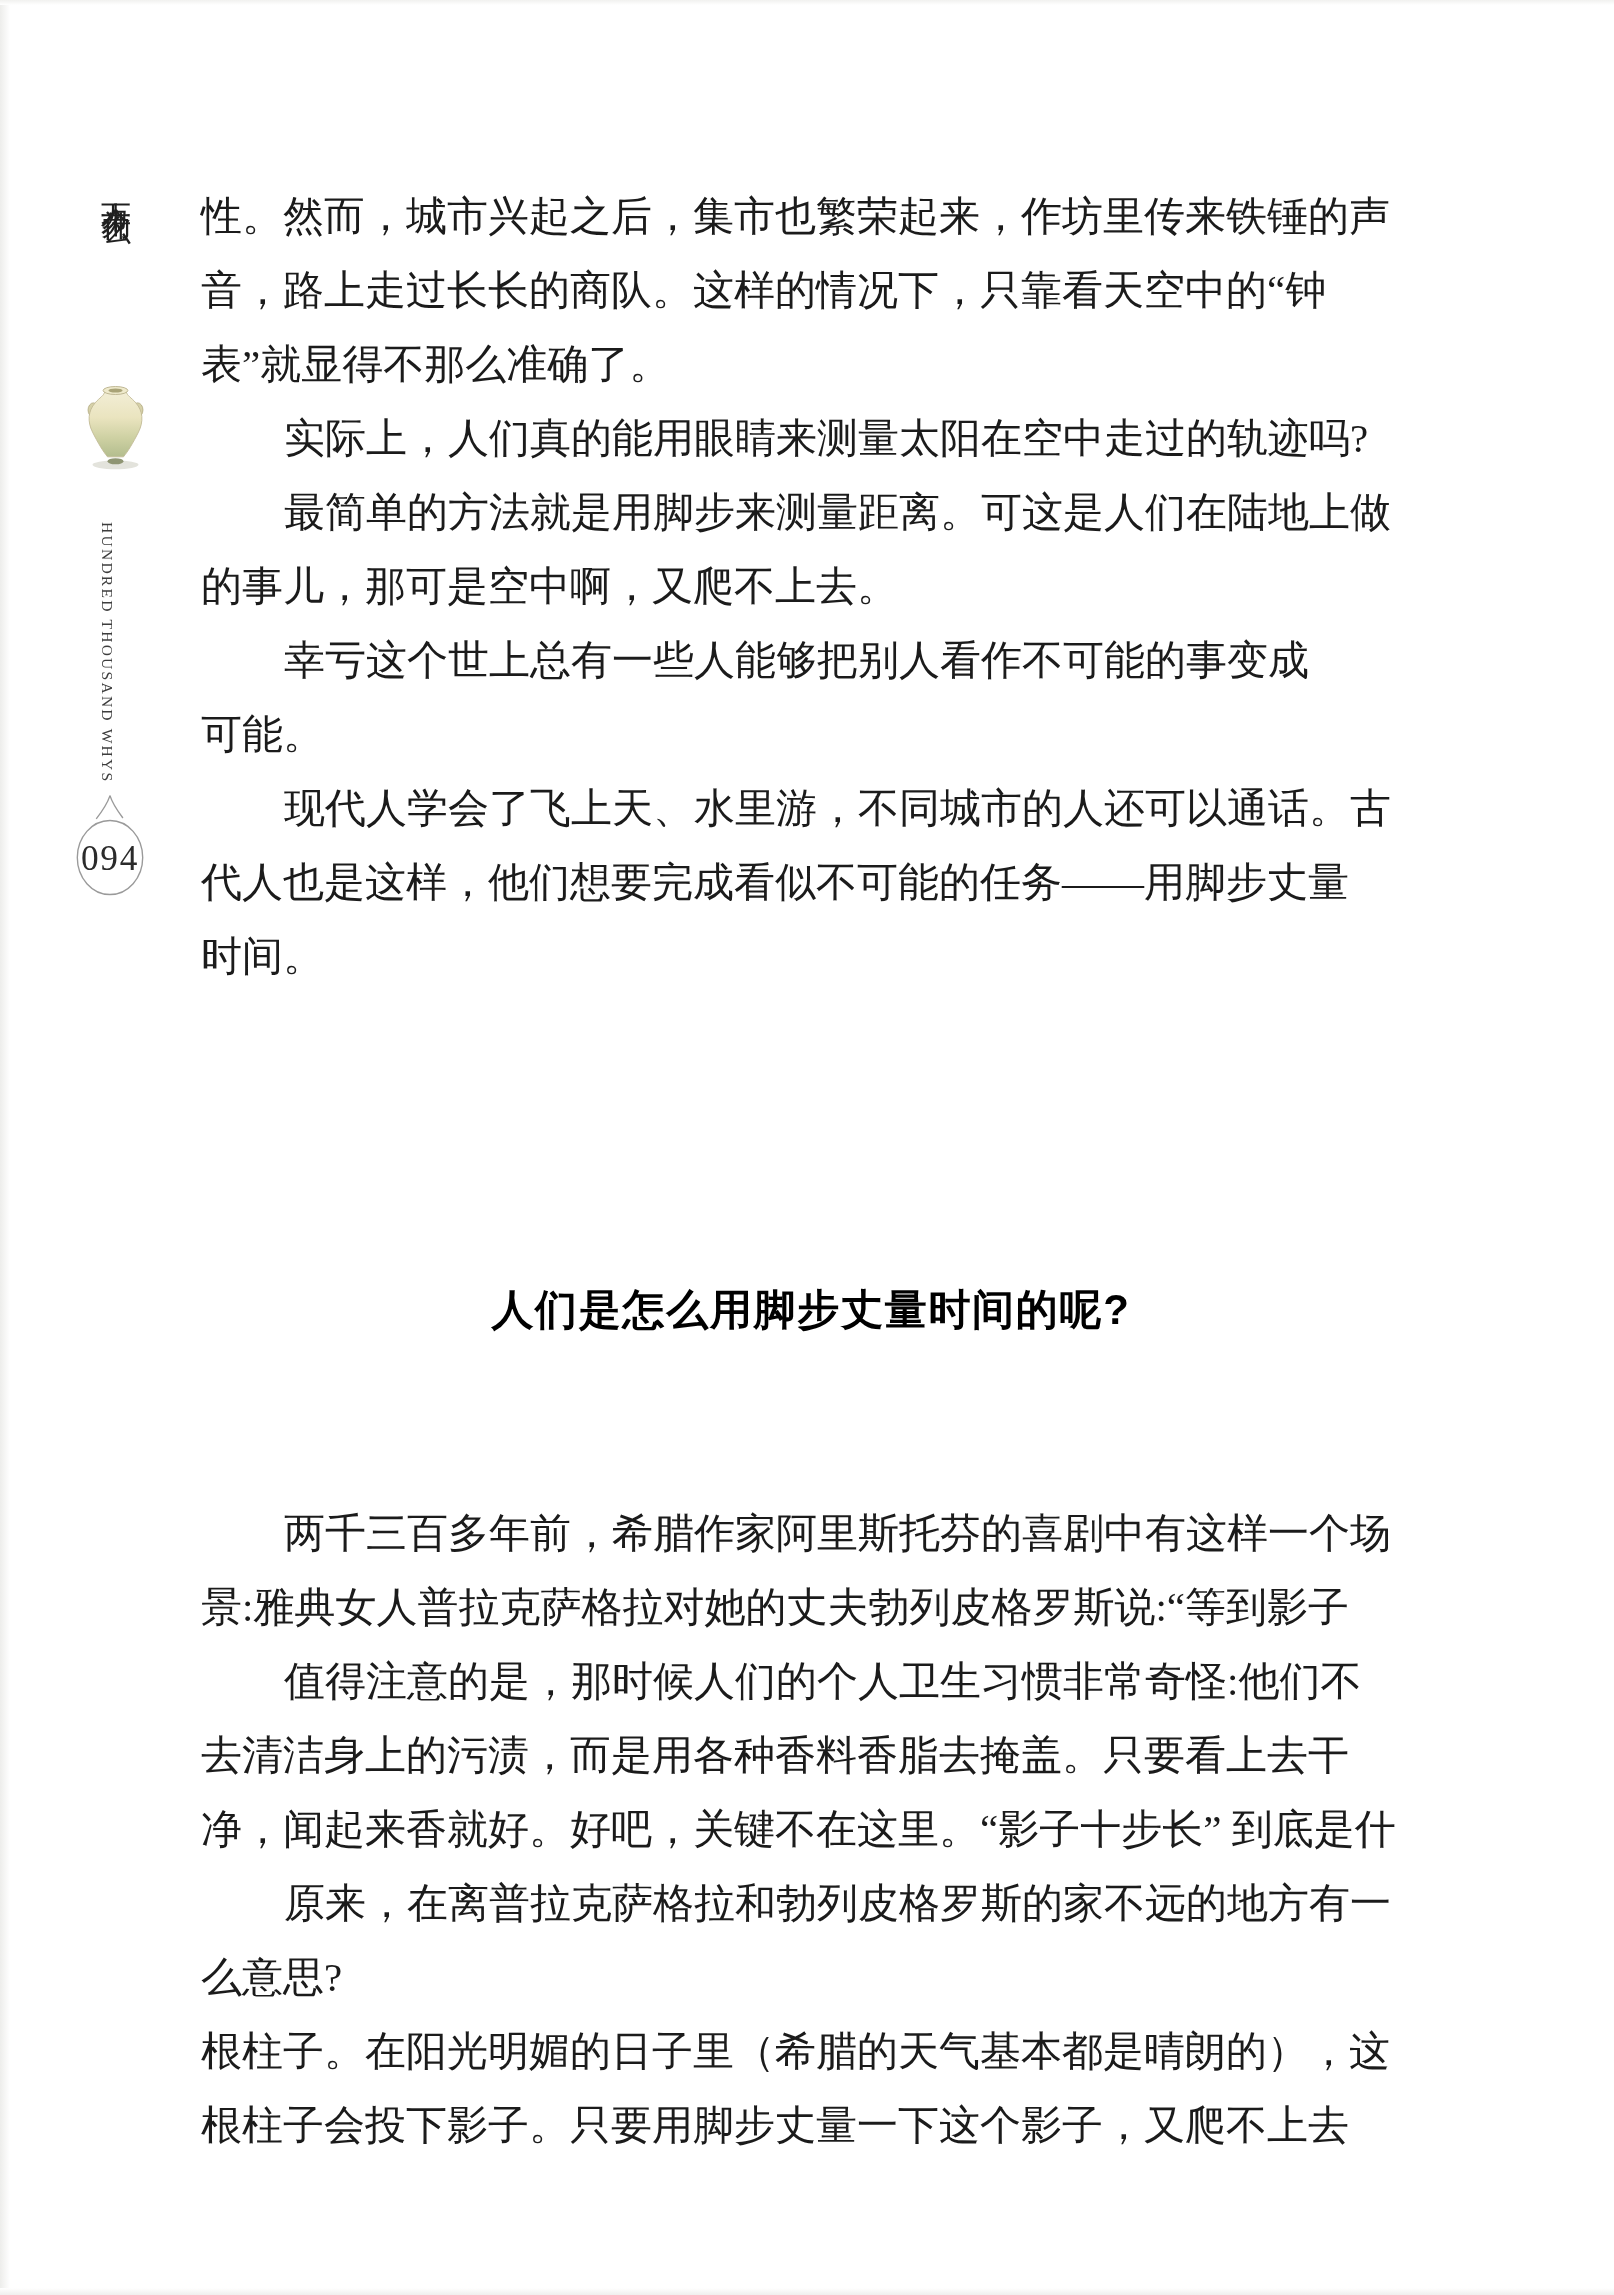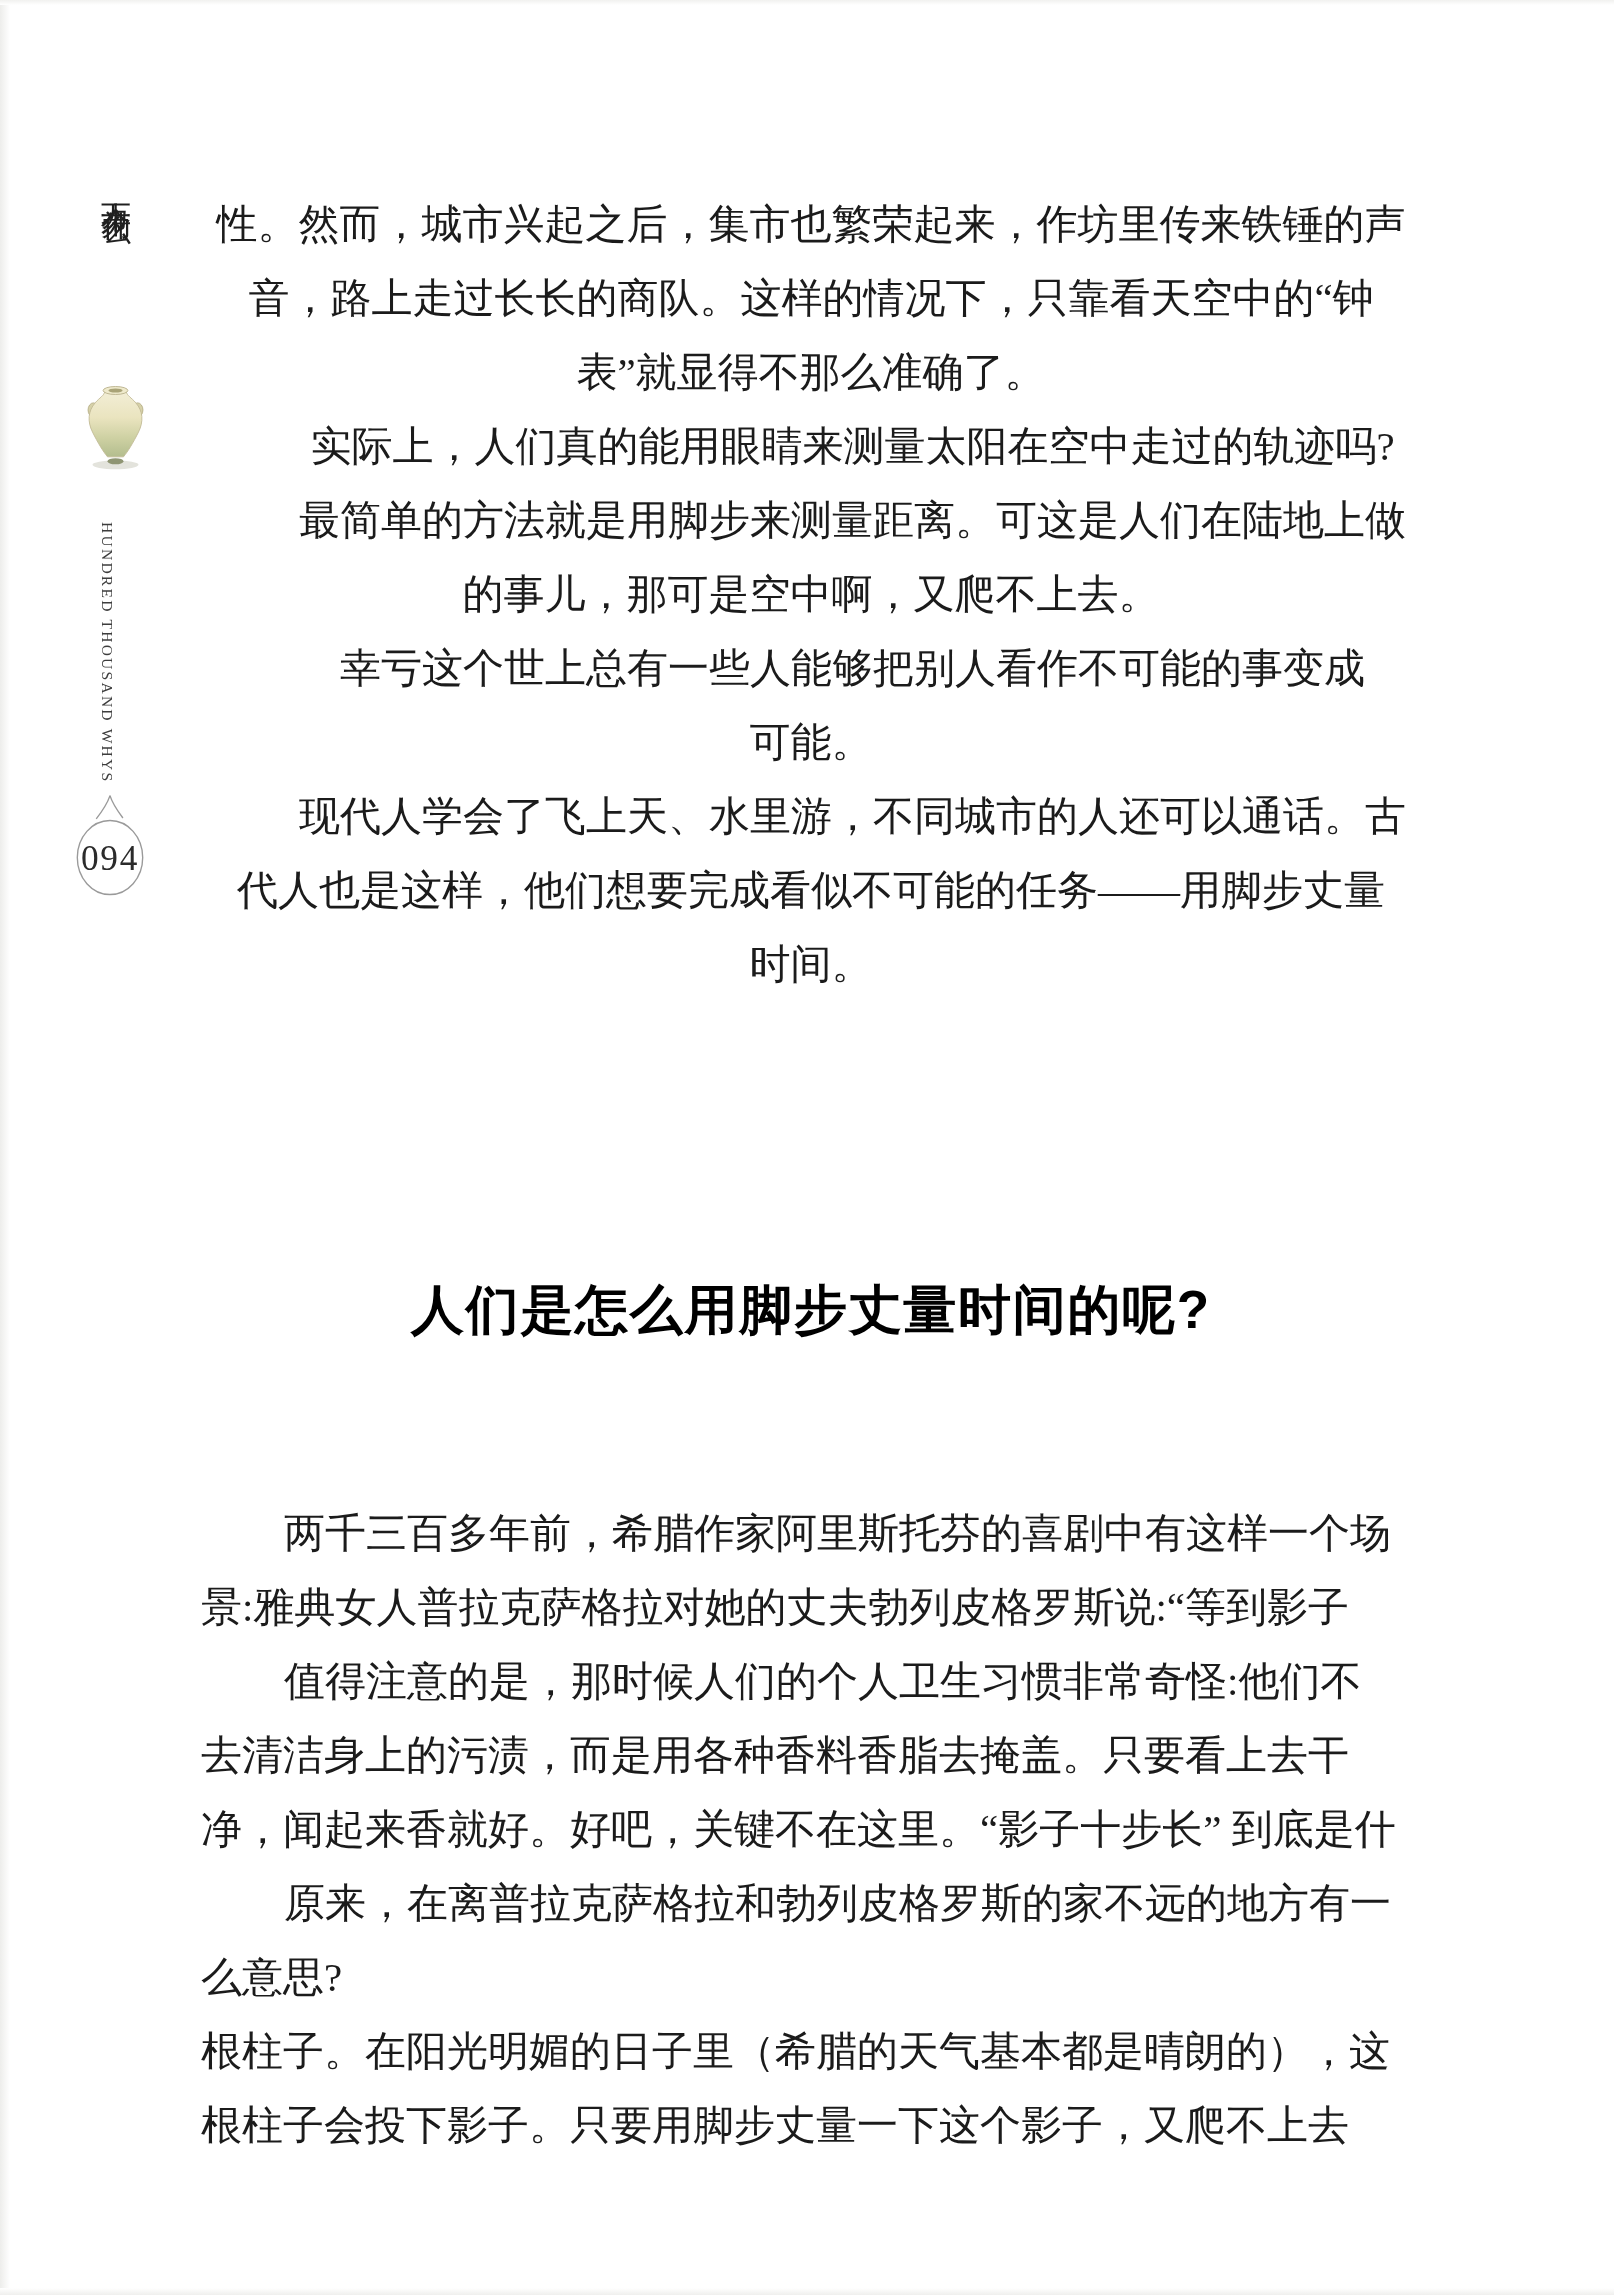--- a/index.html
+++ b/index.html
@@ -31,29 +31,29 @@
     font-size:15.6px;letter-spacing:2.2px;color:#3d3d3d;
     font-family:"Liberation Serif", serif;
   }
   .page-badge{position:absolute;left:73px;top:792px;width:74px;height:107px;}
 
   
   .body-text{
     position:absolute;left:201px;width:1220px;
     font-size:41px;line-height:74px;color:#1b1b1b;
   }
-  .sect1{top:187px;text-align:center;}
+  .sect1{top:179px;}
   .sect2{top:1496px;}
   .tline{white-space:nowrap;}
   .tline.indent{text-indent:83px;}
   .section-heading{
     position:absolute;left:201px;top:1280px;width:1220px;
     text-align:center;
     font-family:"Liberation Sans", sans-serif;
-    font-weight:bold;font-size:53px;line-height:60px;letter-spacing:1.7px;
+    font-weight:bold;font-size:42px;line-height:60px;letter-spacing:1.7px;
     color:#000000;white-space:nowrap;
   }
 </style>
 </head>
 <body>
 
 <div class="page">
 
   <div class="scan-edge-left"></div>
   <div class="scan-edge-top"></div>

